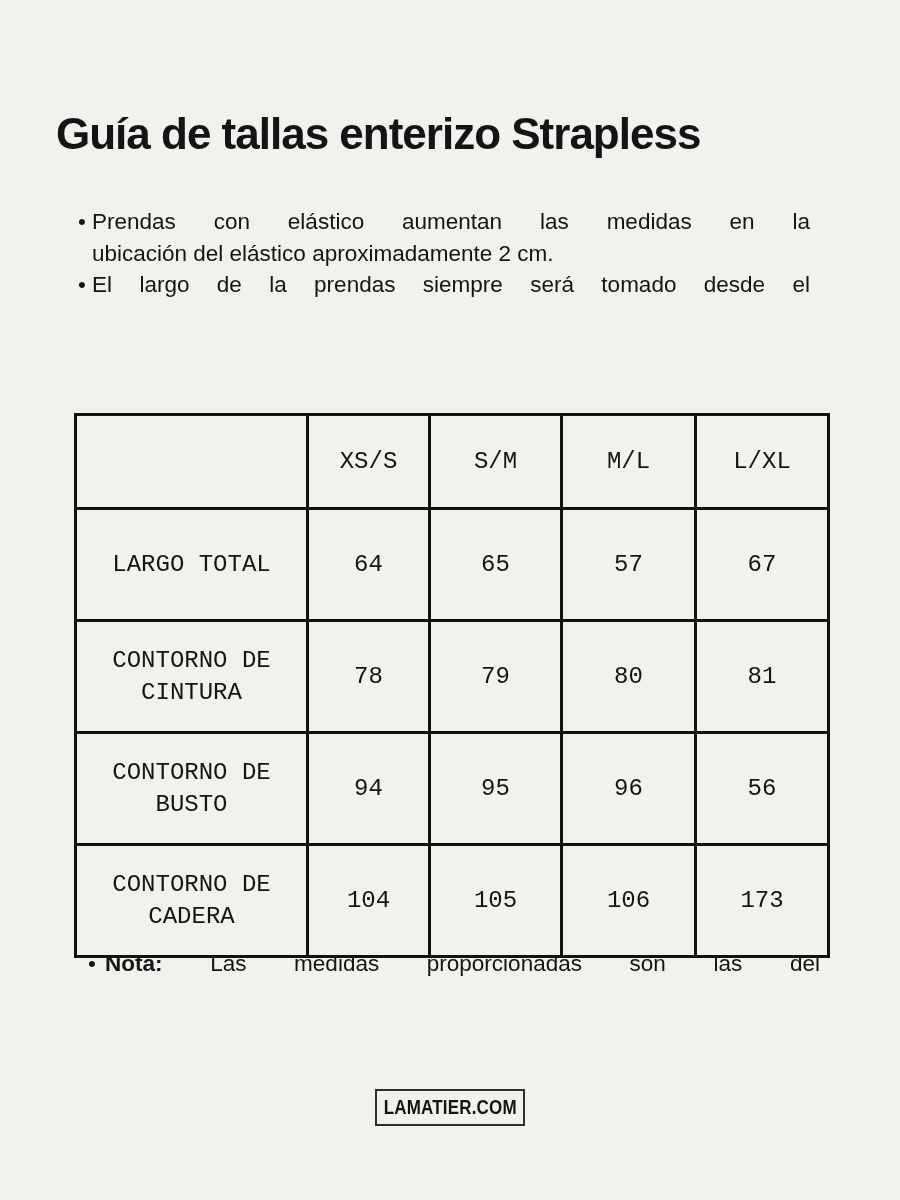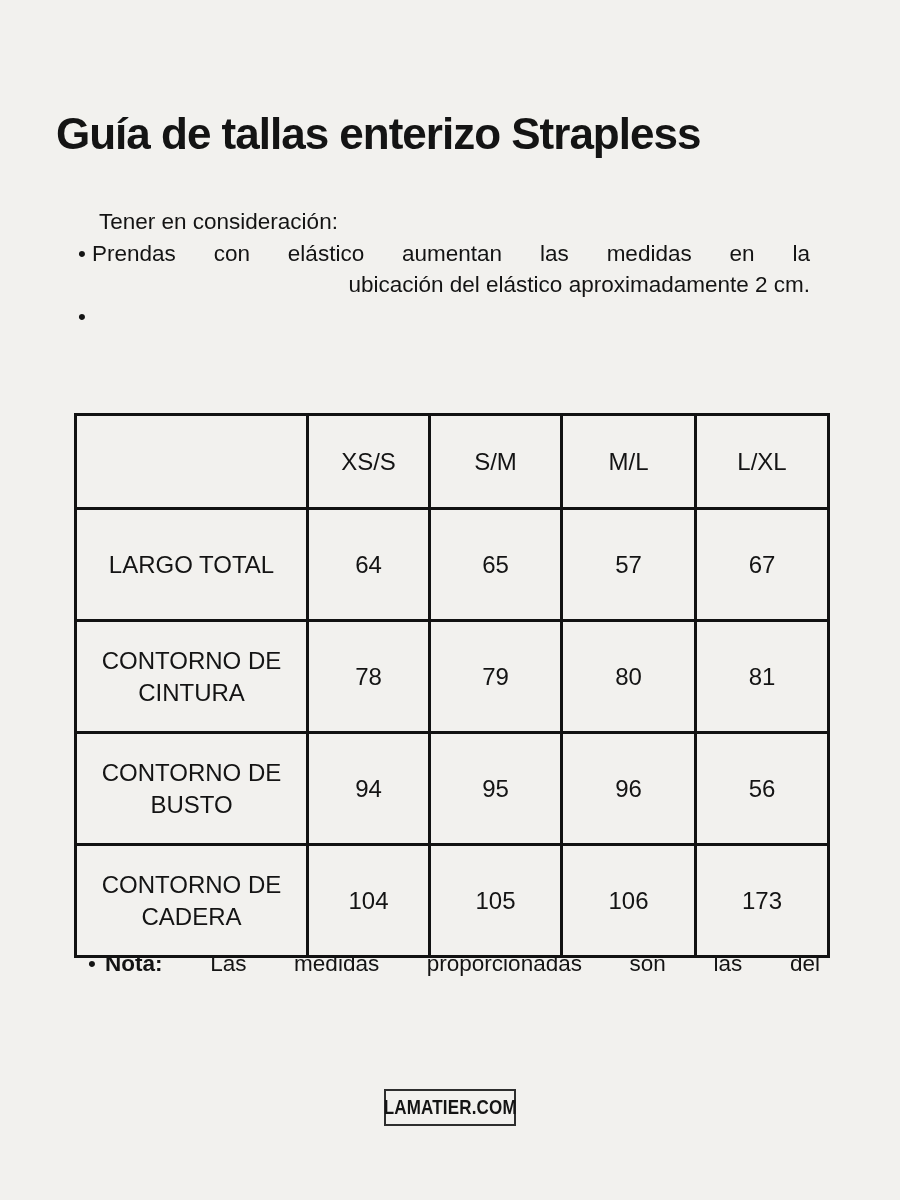--- a/index.html
+++ b/index.html
@@ -41,39 +41,40 @@
   .intro-heading{padding-left:21px;}
   .bullet-row{display:flex;align-items:flex-start;}
   .bullet-marker{
     width:14px;
     flex:0 0 14px;
     text-align:left;
     line-height:31.5px;
   }
   .bullet-text{flex:1;min-width:0;}
   .jline{text-align:justify;text-align-last:justify;}
-  .lline{text-align:right;}
+  .lline{text-align:left;}
 
   
   .size-table{
     position:absolute;
     left:74px; top:413px;
     width:753px;
     border-collapse:collapse;
     table-layout:fixed;
     font-size:24px;
     line-height:1.3;
   }
   .size-table td, .size-table th{
     border:3px solid var(--table-border);
     text-align:center;
     vertical-align:middle;
     font-weight:normal;
     padding:16px 6px;
     background:var(--background);
+    font-family:Liberation Mono, monospace;
   }
   .size-table tr.hdr{height:94px;}
   .size-table tr.data{height:112px;}
   col.c-label{width:232px;}
   col.c-1{width:122px;}
   col.c-2{width:132px;}
   col.c-3{width:134px;}
   col.c-4{width:133px;}
 
   
@@ -85,21 +86,21 @@
     line-height:31.5px;
   }
   .note .bullet-marker{width:17px;flex:0 0 17px;}
   .note-label{font-weight:bold;}
 
   
   .badge{
     position:absolute;
     left:50%; top:1089px;
     transform:translateX(-50%);
-    width:132px; height:37px;
+    width:150px; height:37px;
     border:2px solid var(--badge-border);
     display:flex;align-items:center;justify-content:center;
     background:var(--background);
   }
   .badge-text{
     font-size:20px;
     font-weight:bold;
     letter-spacing:0.2px;
     white-space:nowrap;
     display:inline-block;
@@ -107,33 +108,33 @@
   }
 </style>
 </head>
 <body>
 
 <div class="page">
 
   <h1 class="title">Guía de tallas enterizo Strapless</h1>
 
   <div class="intro">
-    <div class="intro-heading">Tener en consideración:</div>
 
     <div class="bullet-row">
       <span class="bullet-marker">•</span>
       <div class="bullet-text">
         <div class="jline">Prendas con elástico aumentan las medidas en la</div>
         <div class="lline">ubicación del elástico aproximadamente 2 cm.</div>
       </div>
     </div>
 
     <div class="bullet-row">
       <span class="bullet-marker">•</span>
       <div class="bullet-text">
+        <div class="jline">El largo de la prendas siempre será tomado desde el</div>
       </div>
     </div>
   </div>
 
   <table class="size-table">
     <colgroup>
       <col class="c-label">
         <col class="c-1">
         <col class="c-2">
         <col class="c-3">

